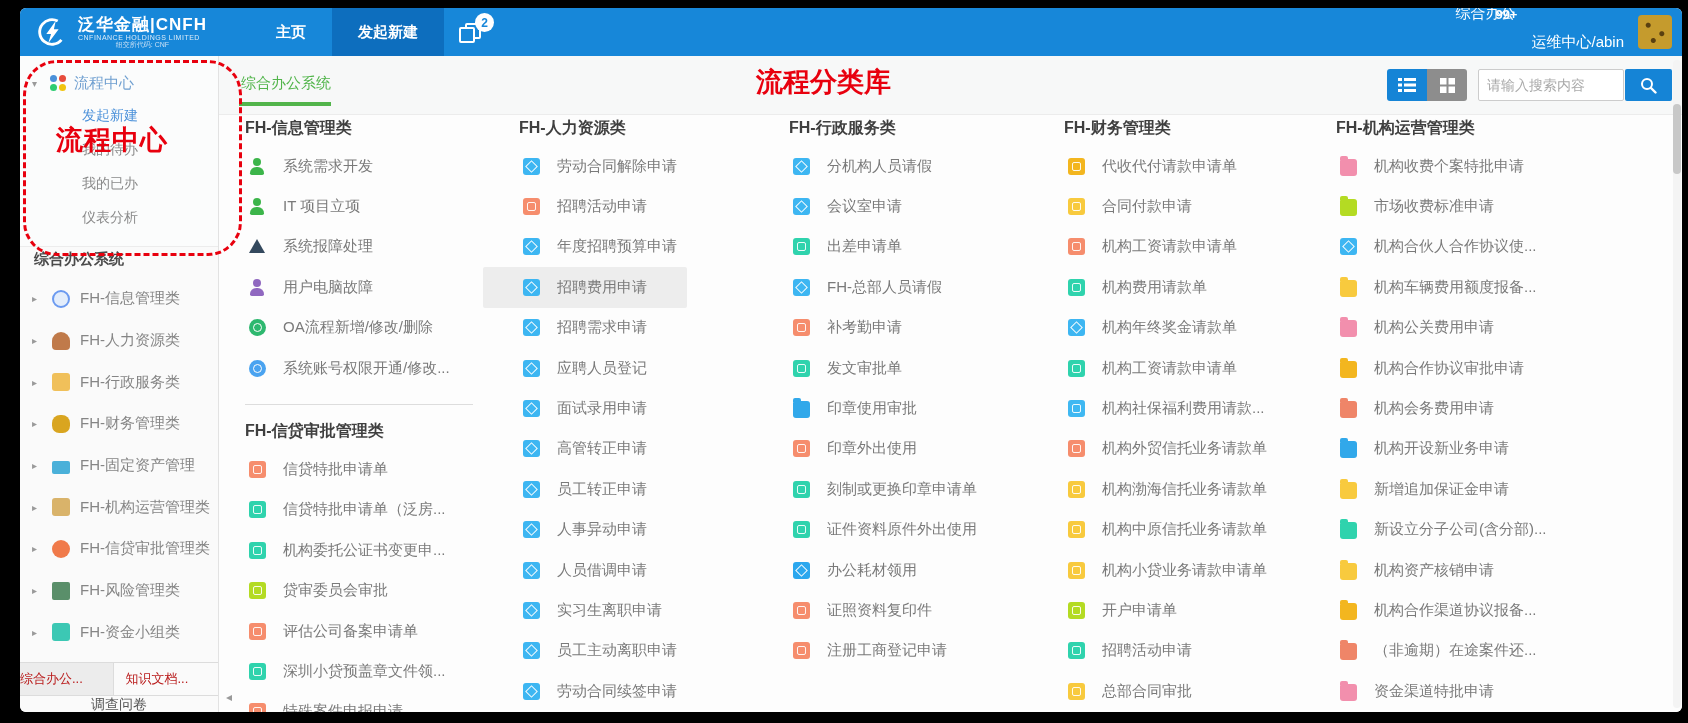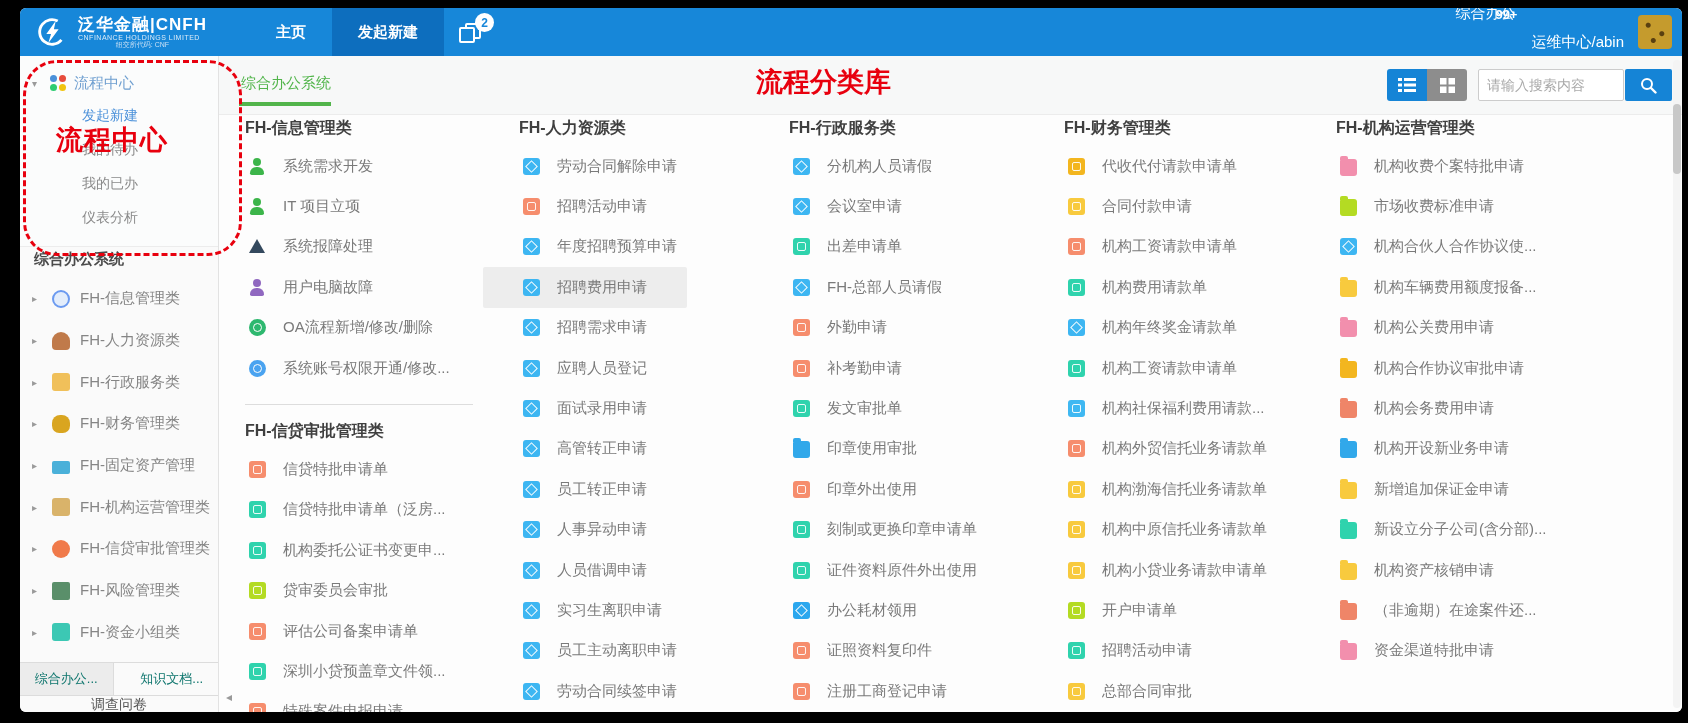--- a/index.html
+++ b/index.html
@@ -53,21 +53,21 @@
   .si-globe{background:#e3edfb;border:2px solid #6b9af0;border-radius:50%;width:14px;height:14px;}
   .si-person{background:#c07a4a;border-radius:50% 50% 4px 4px;}
   .si-desk{background:#f0c05a;}
   .si-moneybag{background:#d9a520;border-radius:45% 45% 40% 40%;}
   .si-monitor{background:#4ab0d9;height:13px;margin-top:3px;border-radius:2px;}
   .si-machine{background:#d9b36a;}
   .si-clock{background:#f07a4a;border-radius:50%;}
   .si-books{background:#5a8f6a;border-radius:2px;}
   .si-card{background:#3cc8b4;}
   .side-tabs{position:absolute;top:606px;left:0;width:100%;height:32px;border-top:1px solid #dcdcdc;border-bottom:1px solid #dcdcdc;display:flex;background:#fafafa;}
-  .side-tab{flex:1;text-align:center;line-height:32px;font-size:13px;color:#0f766e;border-right:1px solid #dcdcdc;cursor:pointer;white-space:nowrap;overflow:hidden;}
+  .side-tab{flex:1;line-height:32px;font-size:13px;color:#b91c1c;border-right:1px solid #dcdcdc;cursor:pointer;white-space:nowrap;overflow:hidden;}
   .side-tab:last-child{border-right:none;margin-left:12px;}
   .side-tab.active{background:#ececec;}
   .side-more{position:absolute;top:640px;left:0;width:100%;text-align:center;font-size:14px;color:#555;cursor:pointer;}
   .collapse-arrow{position:absolute;left:206px;top:634px;color:#9a9a9a;font-size:12px;z-index:5;cursor:pointer;}
   
   .anno-rect{position:absolute;left:3px;top:4px;width:213px;height:190px;border:3px dashed #e8000e;
     border-radius:34px;z-index:6;pointer-events:none;}
   .anno-side{position:absolute;left:36px;top:66px;font-size:27px;font-weight:bold;color:#e8000e;z-index:7;letter-spacing:1px;pointer-events:none;}
   
   .main{flex:1;position:relative;background:#fdfdfd;overflow:hidden;}
@@ -388,24 +388,20 @@
             <div class="prow">
               <span class="pi square" style="background: rgb(47, 211, 173); color: rgb(47, 211, 173);"></span>
               <span class="plabel">出差申请单</span>
             </div>
             <div class="prow">
               <span class="pi cube" style="background: rgb(61, 182, 242); color: rgb(61, 182, 242);"></span>
               <span class="plabel">FH-总部人员请假</span>
             </div>
             <div class="prow">
               <span class="pi square" style="background: rgb(246, 141, 109); color: rgb(246, 141, 109);"></span>
-              <span class="plabel">外勤申请</span>
-            </div>
-            <div class="prow">
-              <span class="pi square" style="background: rgb(246, 141, 109); color: rgb(246, 141, 109);"></span>
               <span class="plabel">补考勤申请</span>
             </div>
             <div class="prow">
               <span class="pi square" style="background: rgb(47, 211, 173); color: rgb(47, 211, 173);"></span>
               <span class="plabel">发文审批单</span>
             </div>
             <div class="prow">
               <span class="pi folder" style="background: rgb(49, 168, 234); color: rgb(49, 168, 234);"></span>
               <span class="plabel">印章使用审批</span>
             </div>
@@ -531,20 +527,24 @@
               <span class="pi folder" style="background: rgb(248, 202, 62); color: rgb(248, 202, 62);"></span>
               <span class="plabel">新增追加保证金申请</span>
             </div>
             <div class="prow">
               <span class="pi folder" style="background: rgb(47, 211, 173); color: rgb(47, 211, 173);"></span>
               <span class="plabel">新设立分子公司(含分部)...</span>
             </div>
             <div class="prow">
               <span class="pi folder" style="background: rgb(248, 202, 62); color: rgb(248, 202, 62);"></span>
               <span class="plabel">机构资产核销申请</span>
+            </div>
+            <div class="prow">
+              <span class="pi folder" style="background: rgb(243, 182, 31); color: rgb(243, 182, 31);"></span>
+              <span class="plabel">机构合作渠道协议报备...</span>
             </div>
             <div class="prow">
               <span class="pi folder" style="background: rgb(239, 133, 104); color: rgb(239, 133, 104);"></span>
               <span class="plabel">（非逾期）在途案件还...</span>
             </div>
             <div class="prow">
               <span class="pi folder" style="background: rgb(242, 143, 173); color: rgb(242, 143, 173);"></span>
               <span class="plabel">资金渠道特批申请</span>
             </div>
           </div>

